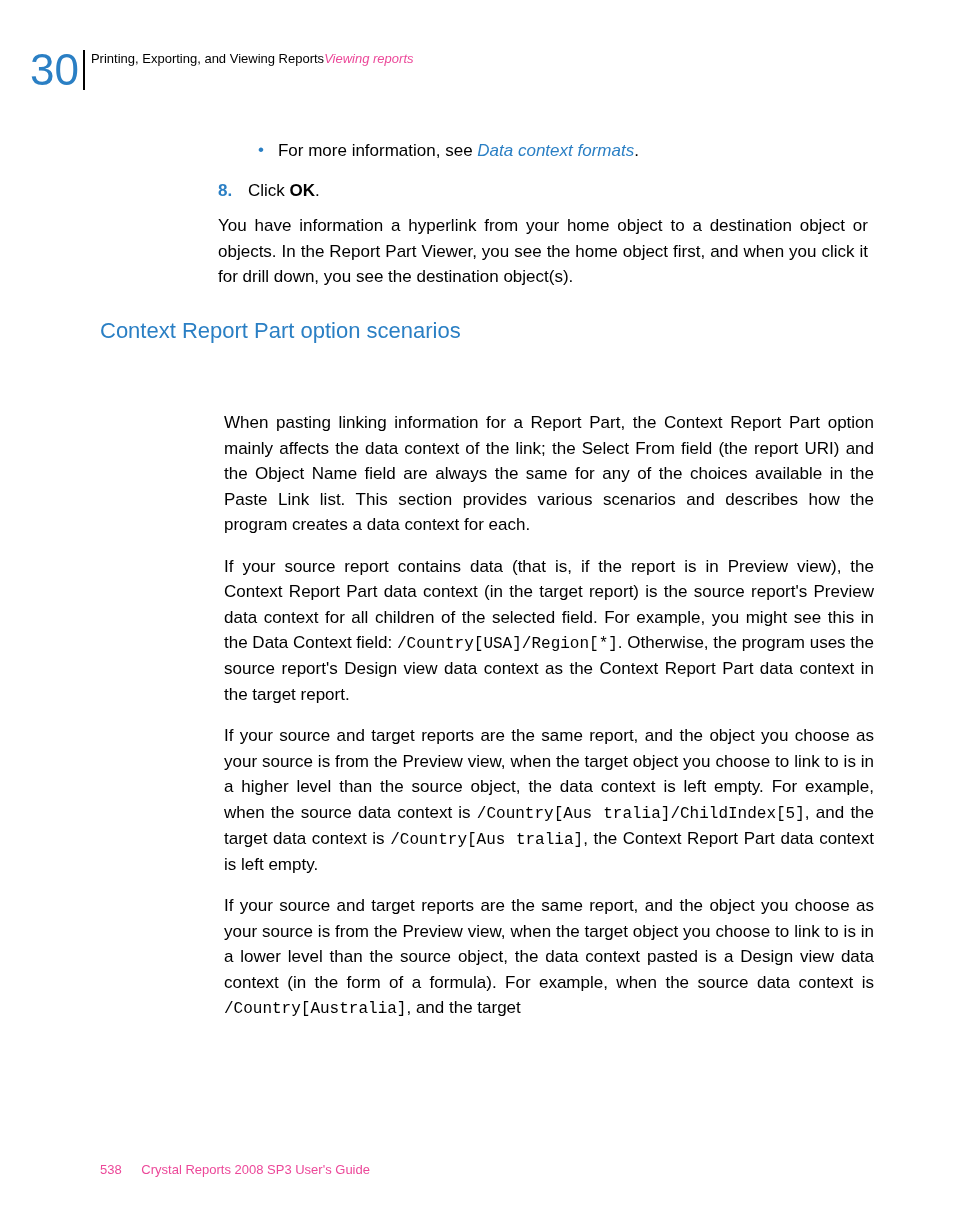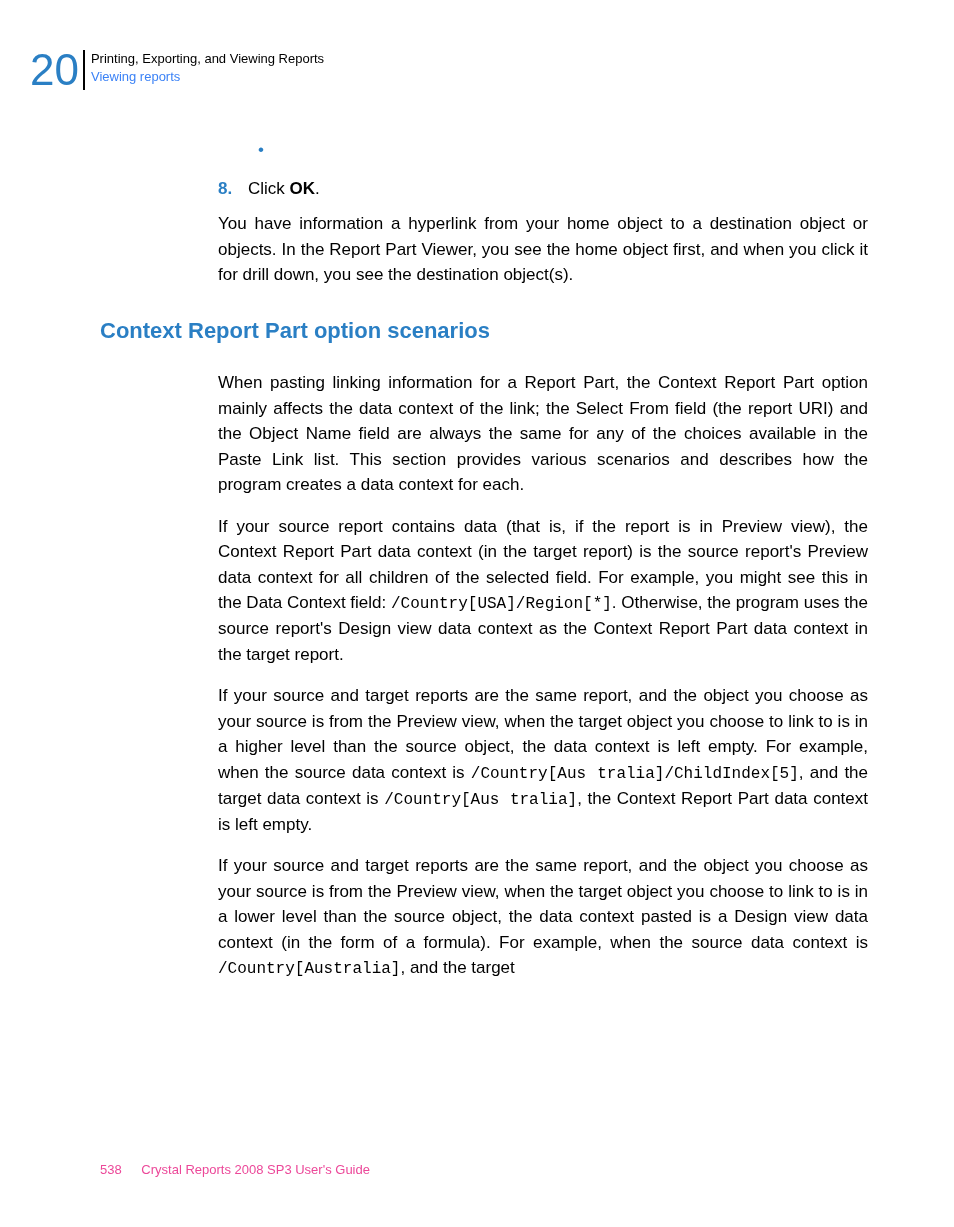--- a/index.html
+++ b/index.html
@@ -26,27 +26,27 @@
     font-family: Arial, sans-serif;
   }
   .header-divider {
     width: 2px;
     height: 40px;
     background: #000000;
     margin: 2px 6px 0 4px;
   }
   .header-titles {
     display: flex;
-    flex-direction: column;
+    flex-direction: row;
     font-size: 13px;
     line-height: 1.4;
     padding-top: 2px;
   }
   .chapter-title { color: #000000; }
-  .section-title { color: #3b82f6; }
+  .section-title { font-style: italic; color: #ec4899; }
   .content {
     position: absolute;
     top: 138px;
     left: 218px;
     width: 650px;
   }
   .bullet-row {
     display: flex;
     margin-left: 40px;
     margin-bottom: 14px;
@@ -71,59 +71,63 @@
   .para {
     font-size: 17px;
     line-height: 1.5;
     margin-bottom: 16px;
     text-align: justify;
   }
   .h2 {
     position: absolute;
     left: 100px;
     font-size: 22px;
-    font-weight: bold;
+    font-weight: normal;
     color: #2a7fc4;
   }
   .h3 {
     font-size: 17px;
     font-weight: bold;
     margin-top: 22px;
     margin-bottom: 12px;
   }
   .mono { font-family: "Courier New", monospace; font-size: 16px; }
   .footer {
     position: absolute;
     bottom: 50px;
     left: 100px;
     font-size: 13px;
     color: #ec4899;
   }
   .footer-page { margin-right: 16px; }
   .section-block {
     position: absolute;
-    left: 218px;
+    left: 224px;
     width: 650px;
+    margin-top: 40px;
   }
 </style>
 </head>
 <body>
 
 <div class="header-area">
-  <span class="chapter-number">20</span>
+  <span class="chapter-number">30</span>
   <div class="header-divider"></div>
   <div class="header-titles">
     <span class="chapter-title">Printing, Exporting, and Viewing Reports</span>
     <span class="section-title">Viewing reports</span>
   </div>
 </div>
 
 <div class="content">
   <div class="bullet-row">
     <span class="bullet-dot">•</span>
+    <span class="bullet-text">
+      <span>For more information, see </span><span class="link-text">Data context formats</span><span>.</span>
+    </span>
   </div>
 
   <div class="step-row">
     <span class="step-num">8.</span>
     <span class="step-body">
       <span>Click </span><b>OK</b><span>.</span>
     </span>
   </div>
 
   <p class="para">You have information a hyperlink from your home object to a destination object or objects. In the Report Part Viewer, you see the home object first, and when you click it for drill down, you see the destination object(s).</p>

